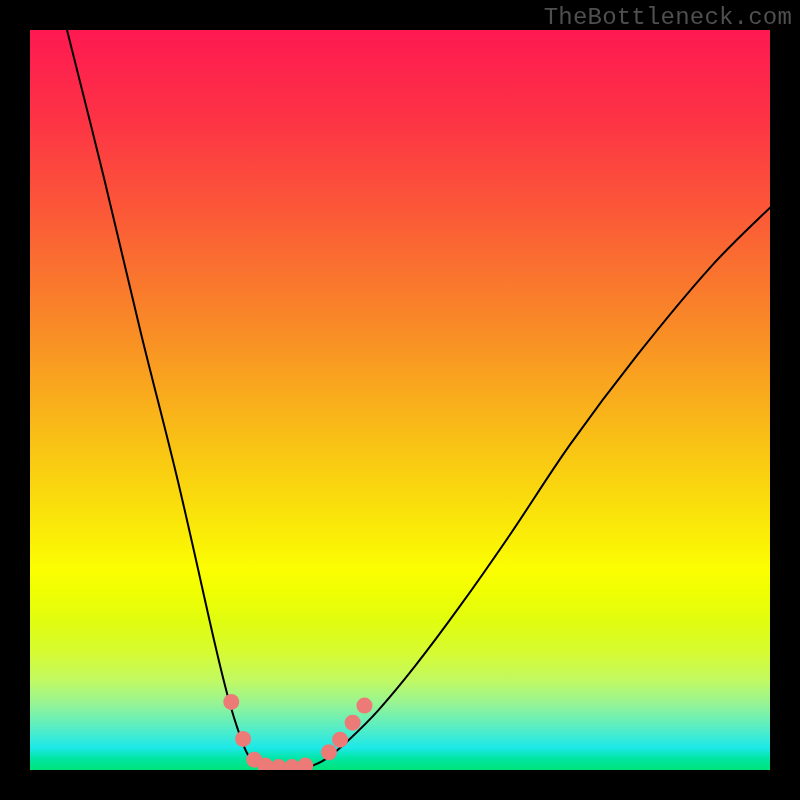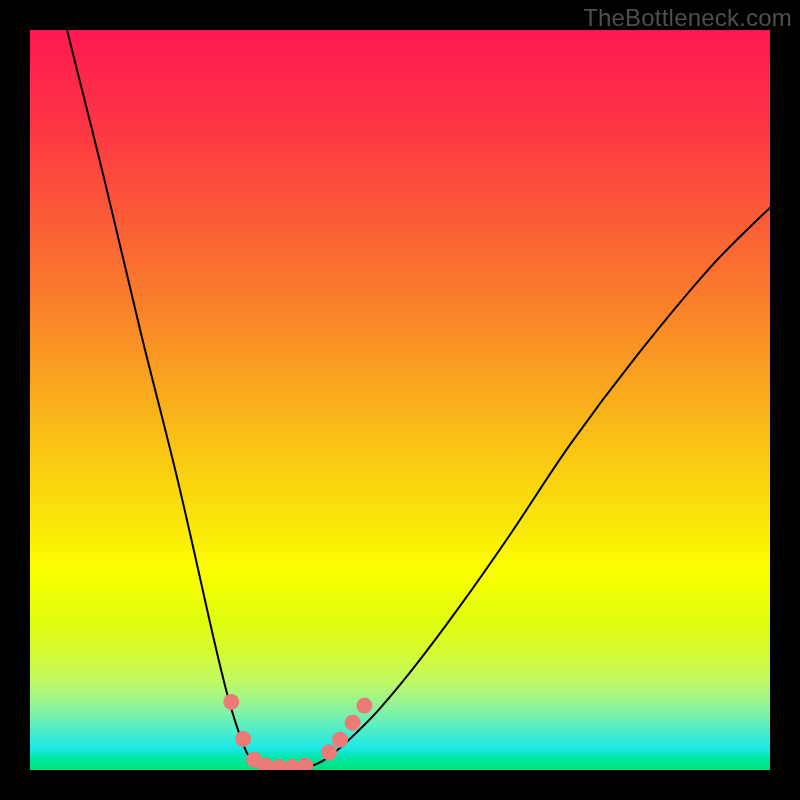--- a/index.html
+++ b/index.html
@@ -31,20 +31,21 @@
     width: 100%; height: 100%;
   }
   .watermark {
     position: absolute;
     top: 4px;
     right: 8px;
     color: #4f4f4f;
     font-size: 24px;
     font-weight: 500;
     letter-spacing: 0.2px;
+    font-family: Liberation Mono, monospace;
   }
   svg.curve {
     position: absolute;
     left: 0; top: 0;
     width: 100%; height: 100%;
     overflow: visible;
   }
 </style>
 </head>
 <body>

